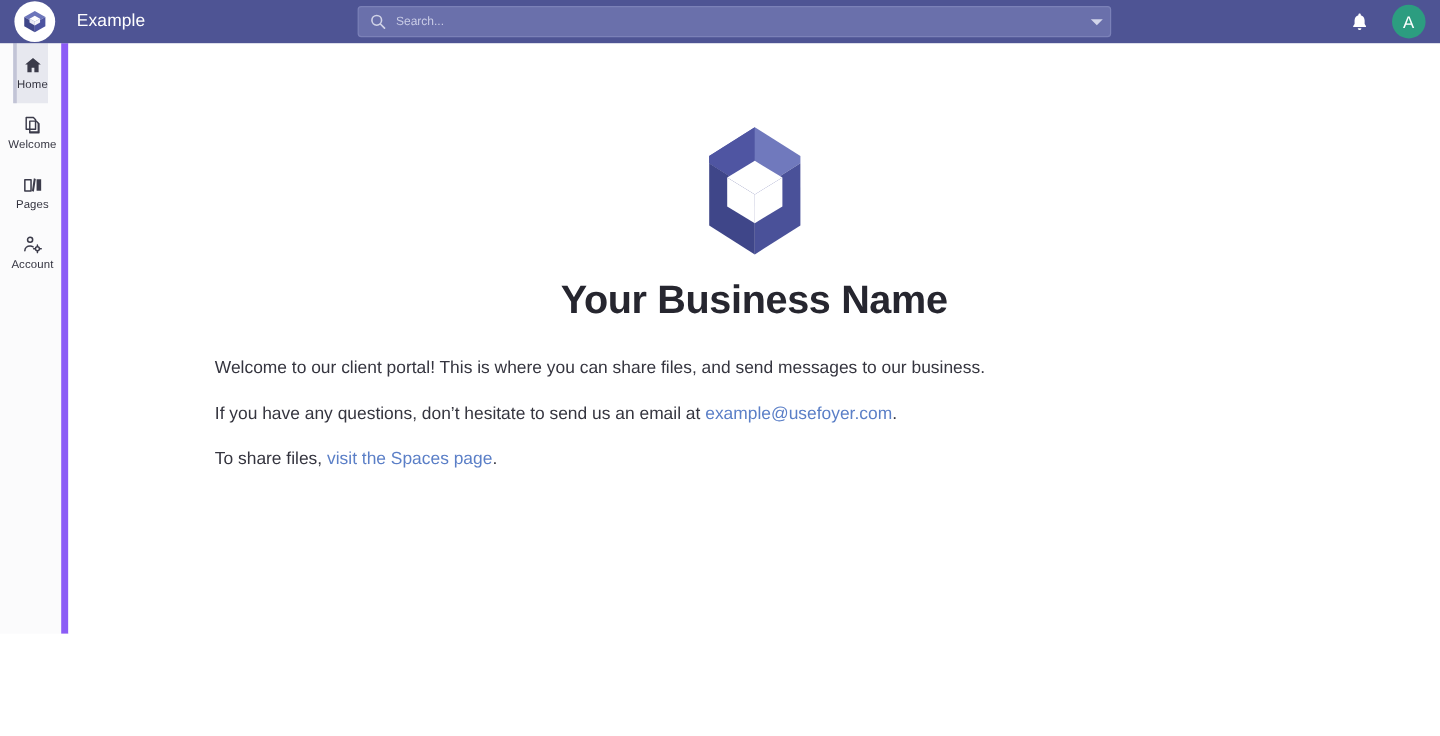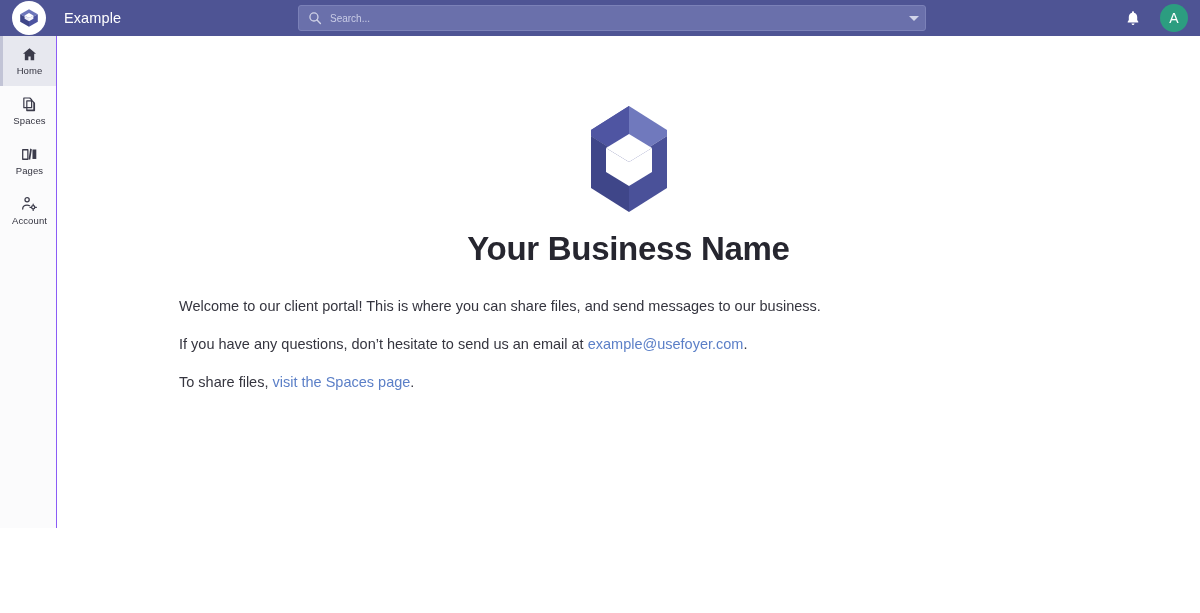--- a/index.html
+++ b/index.html
@@ -143,24 +143,25 @@
     display: flex;
     min-height: 0;
     background: #ffffff;
   }
 
   
   .sidebar {
     width: 57px;
     min-width: 57px;
     background: #fbfbfc;
-    border-right: 1px solid #8b5cf6;
+    border-right: 6px solid #8b5cf6;
     padding-top: 0;
     display: flex;
     flex-direction: column;
+    align-items: center;
   }
 
   .nav-item {
     height: 50px;
     display: flex;
     flex-direction: column;
     align-items: center;
     justify-content: center;
     gap: 3px;
     cursor: pointer;
@@ -286,21 +287,21 @@
         </svg>
         <span class="nav-label">Home</span>
       </div>
 
       <div class="nav-item">
         <svg class="nav-icon" viewBox="0 0 24 24" aria-hidden="true">
           <path d="M4 2.8h8.5l2.5 2.5v11.2H4z" fill="none" stroke="#3b3b4a" stroke-width="1.7" stroke-linejoin="round"></path>
           <path d="M8.2 20.6V19h9.2V8.4l1.6 1.6v10.6z" fill="#3b3b4a"></path>
           <path d="M8.2 20.6h10.8V10l-3-3H8.2z" fill="none" stroke="#3b3b4a" stroke-width="1.7" stroke-linejoin="round"></path>
         </svg>
-        <span class="nav-label">Spaces</span>
+        <span class="nav-label">Welcome</span>
       </div>
 
       <div class="nav-item">
         <svg class="nav-icon" viewBox="0 0 24 24" aria-hidden="true">
           <path d="M2.4 5.3h7.3v13.4H2.4z" fill="none" stroke="#3b3b4a" stroke-width="1.8" stroke-linejoin="round"></path>
           <path d="M13.0 3.6l2.3.9-2.3 15.0-2.3-.9z" fill="#3b3b4a"></path>
           <path d="M16.2 4.9h5.4v13.4h-5.4z" fill="#3b3b4a"></path>
         </svg>
         <span class="nav-label">Pages</span>
       </div>

